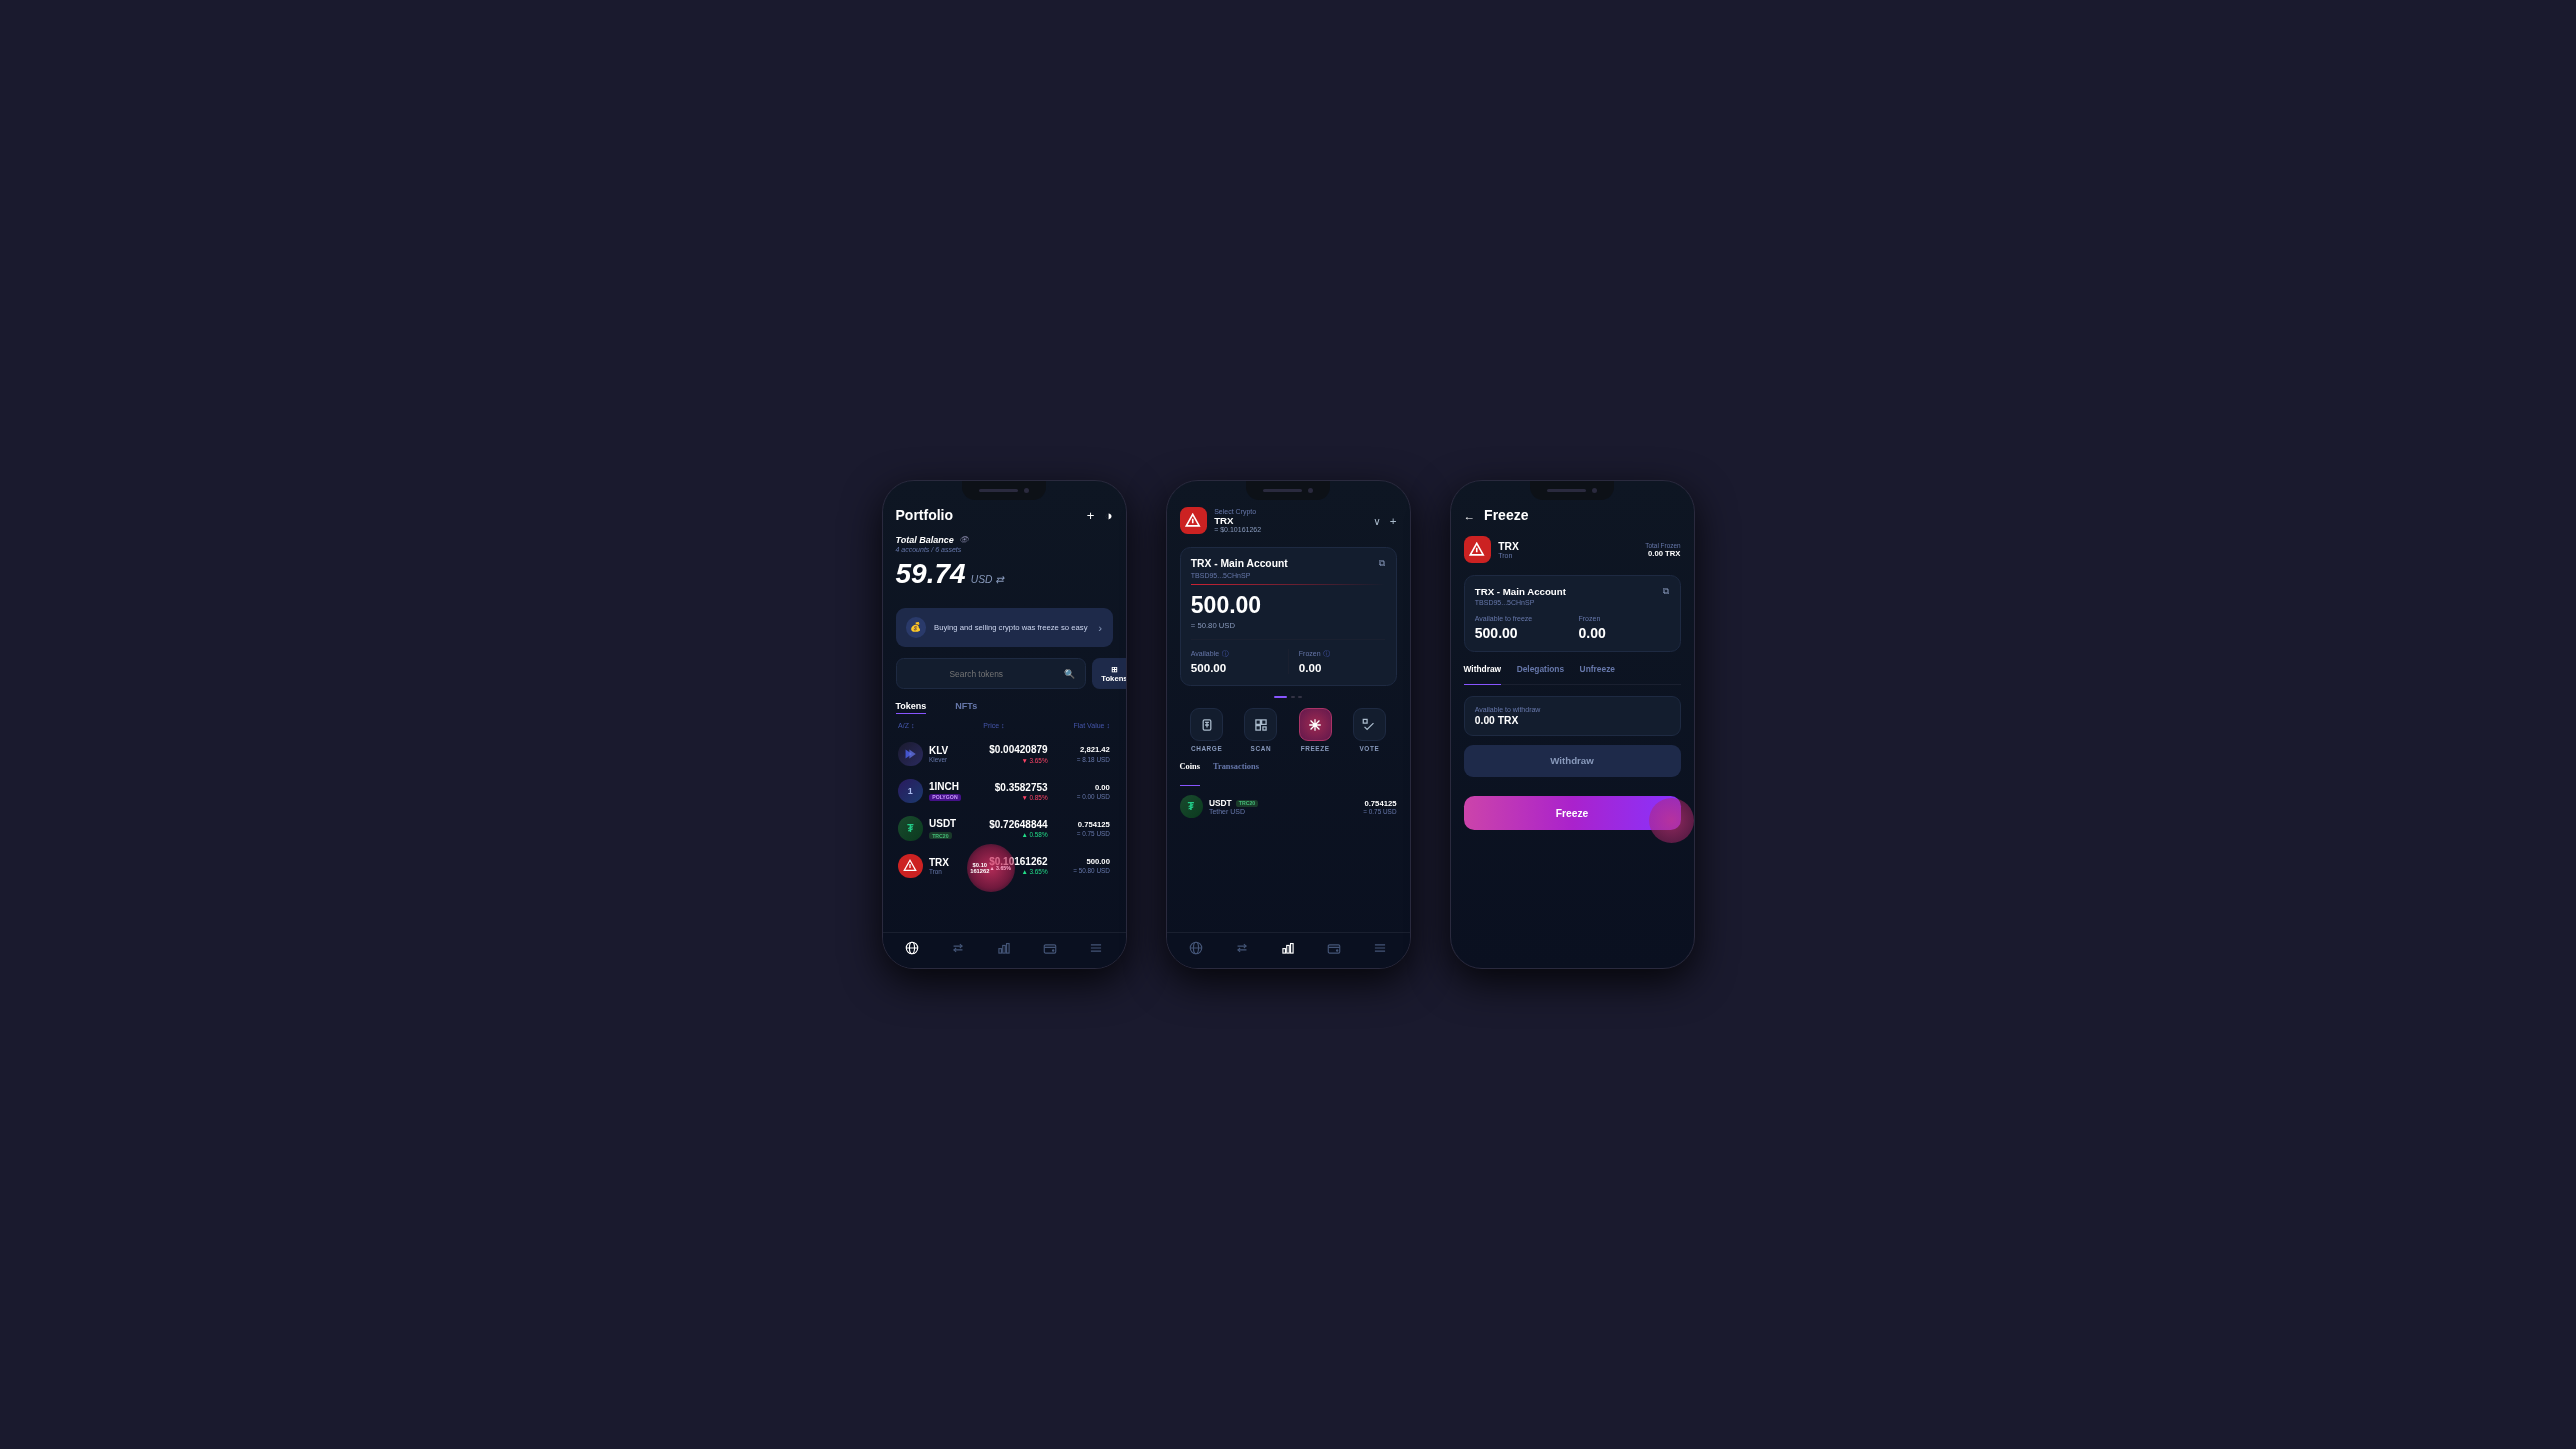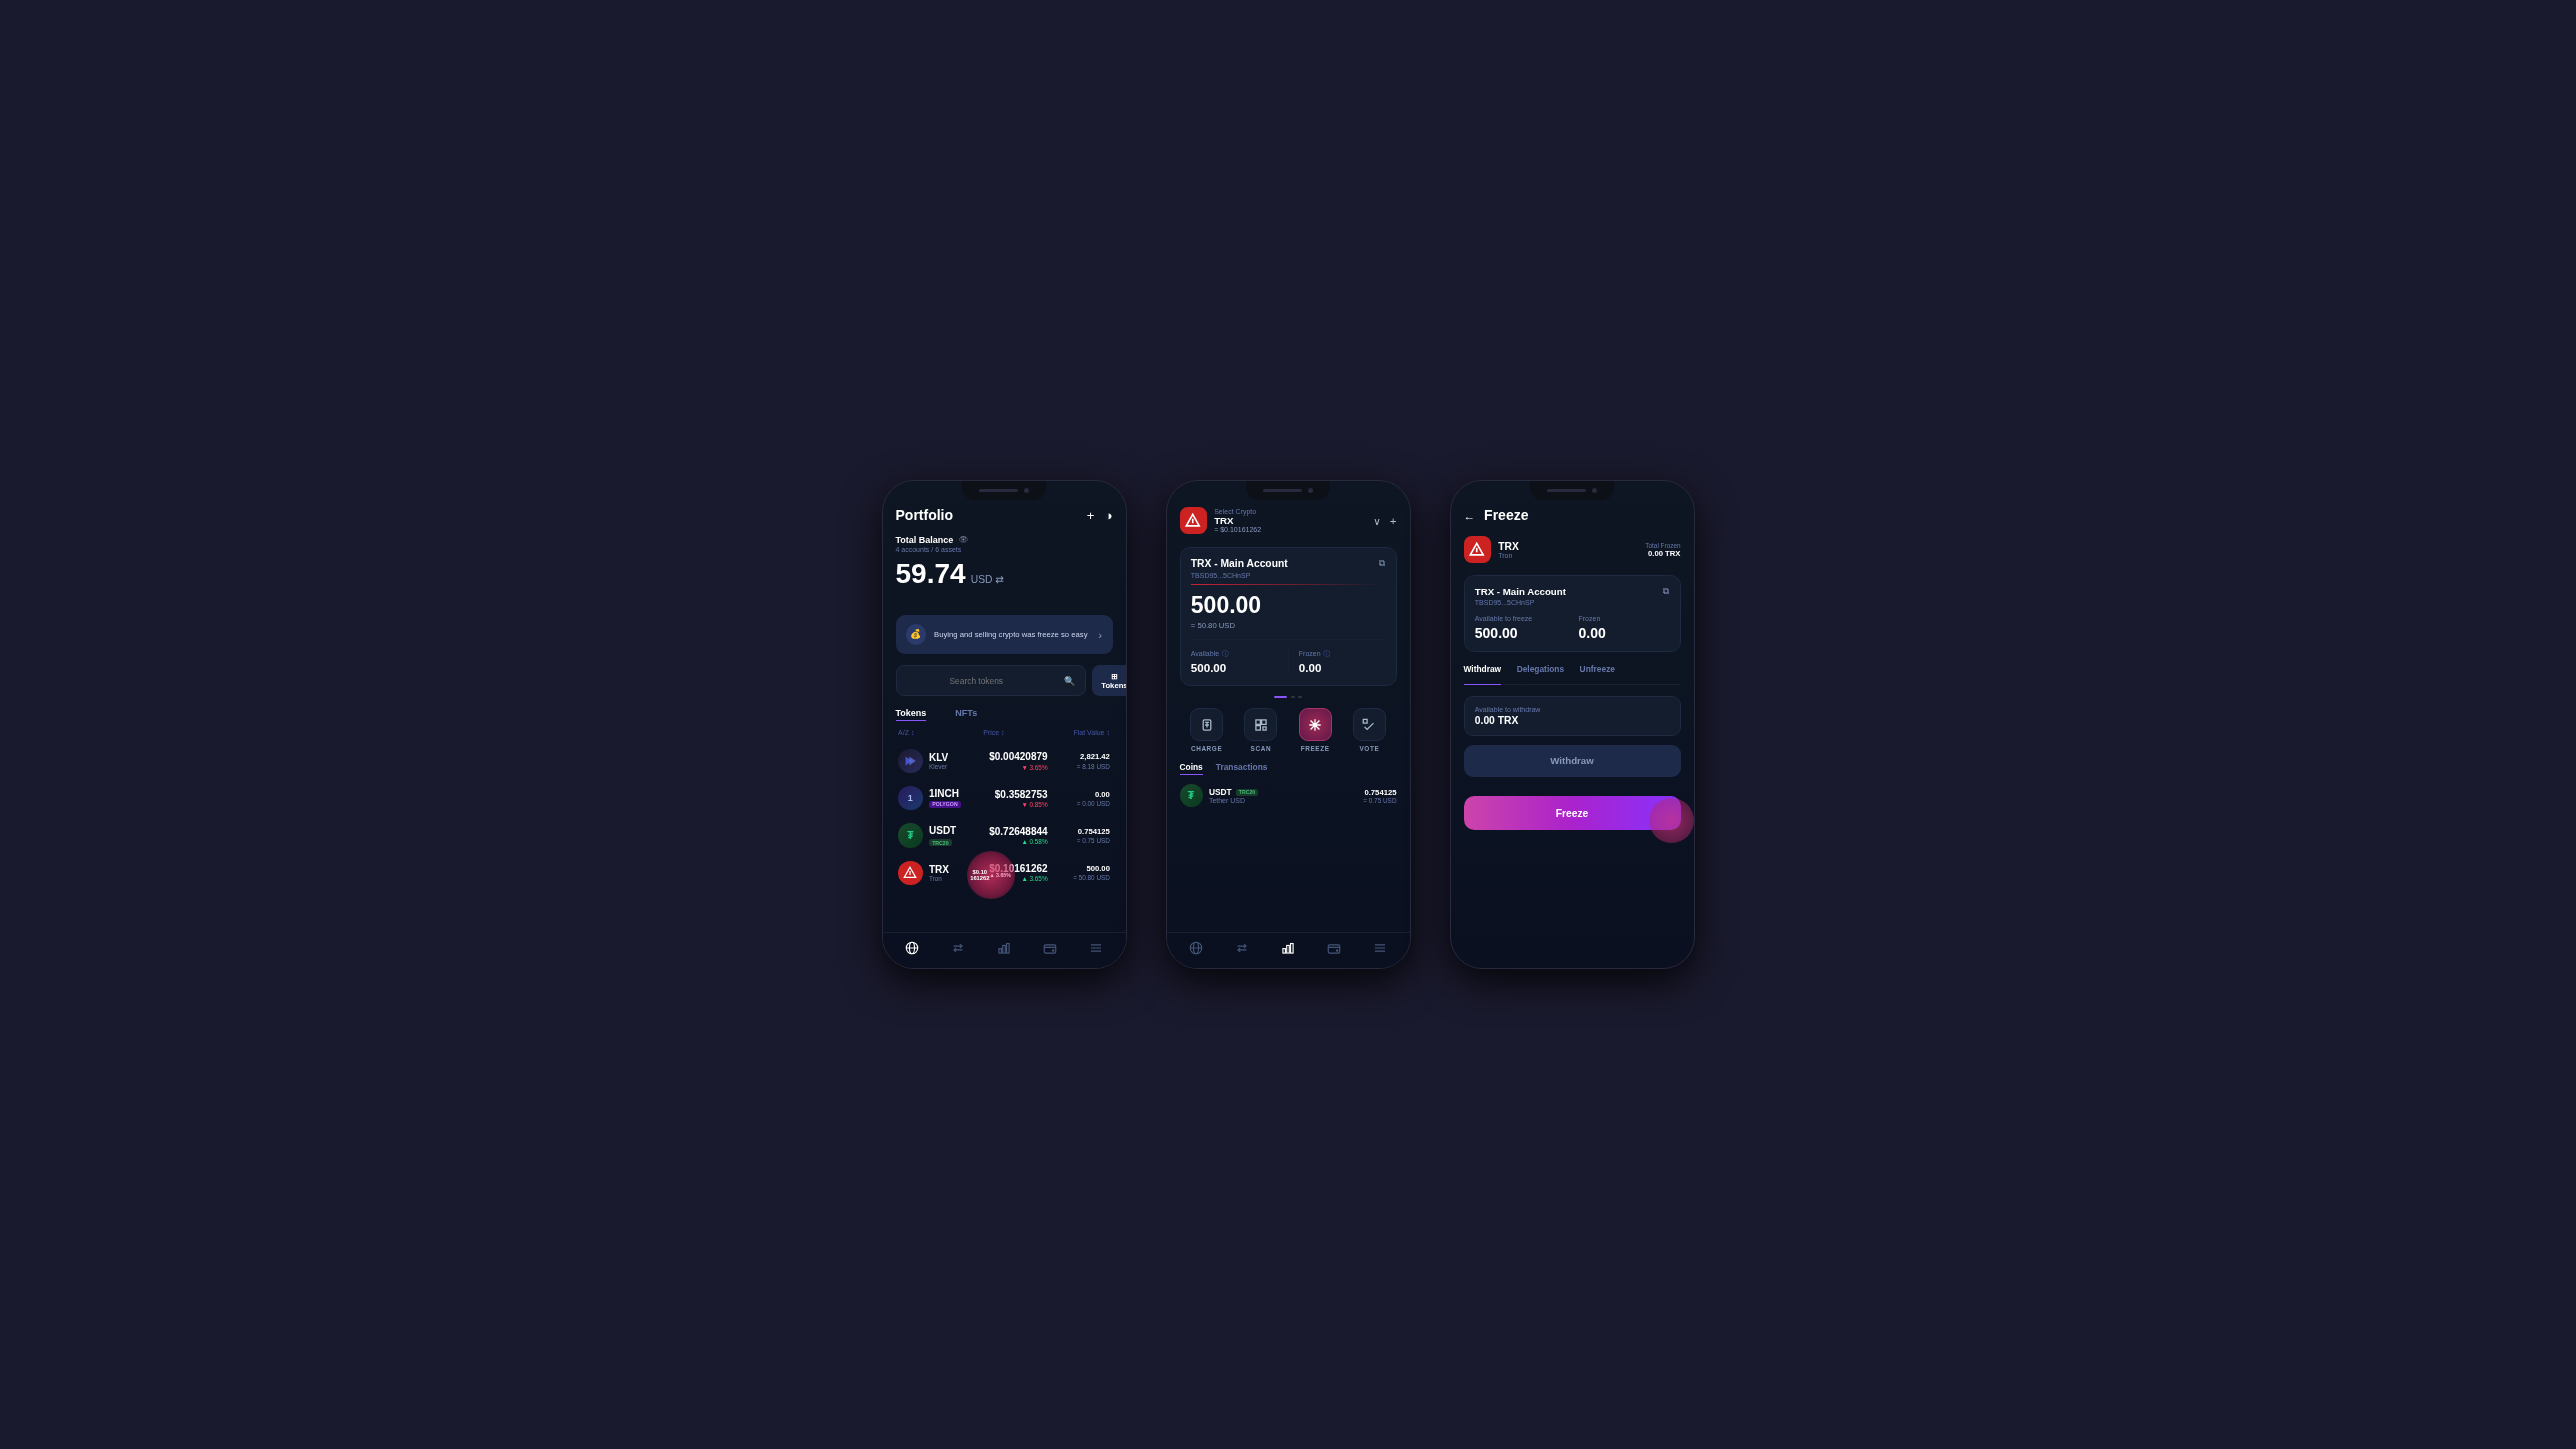--- a/index.html
+++ b/index.html
@@ -85,21 +85,22 @@
       display: flex;
       gap: 10.3px;
       align-items: center;
     }
     .header-icon {
       color: #fff;
       font-size: 13px;
       cursor: pointer;
     }
     .balance-section {
-      margin-bottom: 25px;
+      margin-bottom: 18px;
+      font-style: italic;
     }
     .balance-label-row {
       display: flex;
       align-items: center;
       gap: 5.2px;
       margin-bottom: 1.3px;
     }
     .balance-label {
       color: #fff;
       font-size: 9px;
@@ -514,21 +515,22 @@
     .coins-header {
       display: flex;
       gap: 13px;
       margin-bottom: 9px;
     }
     .coins-tab {
       color: #6677aa;
       font-size: 8.4px;
       font-weight: 600;
       cursor: pointer;
-      padding-bottom: 2px;
+      padding-bottom: 14px;
+      font-family: Liberation Serif, serif;
     }
     .coins-tab.active {
       color: #fff;
       border-bottom: 1.3px solid #8855ff;
     }
     .coin-row {
       display: flex;
       align-items: center;
       gap: 6.4px;
     }

